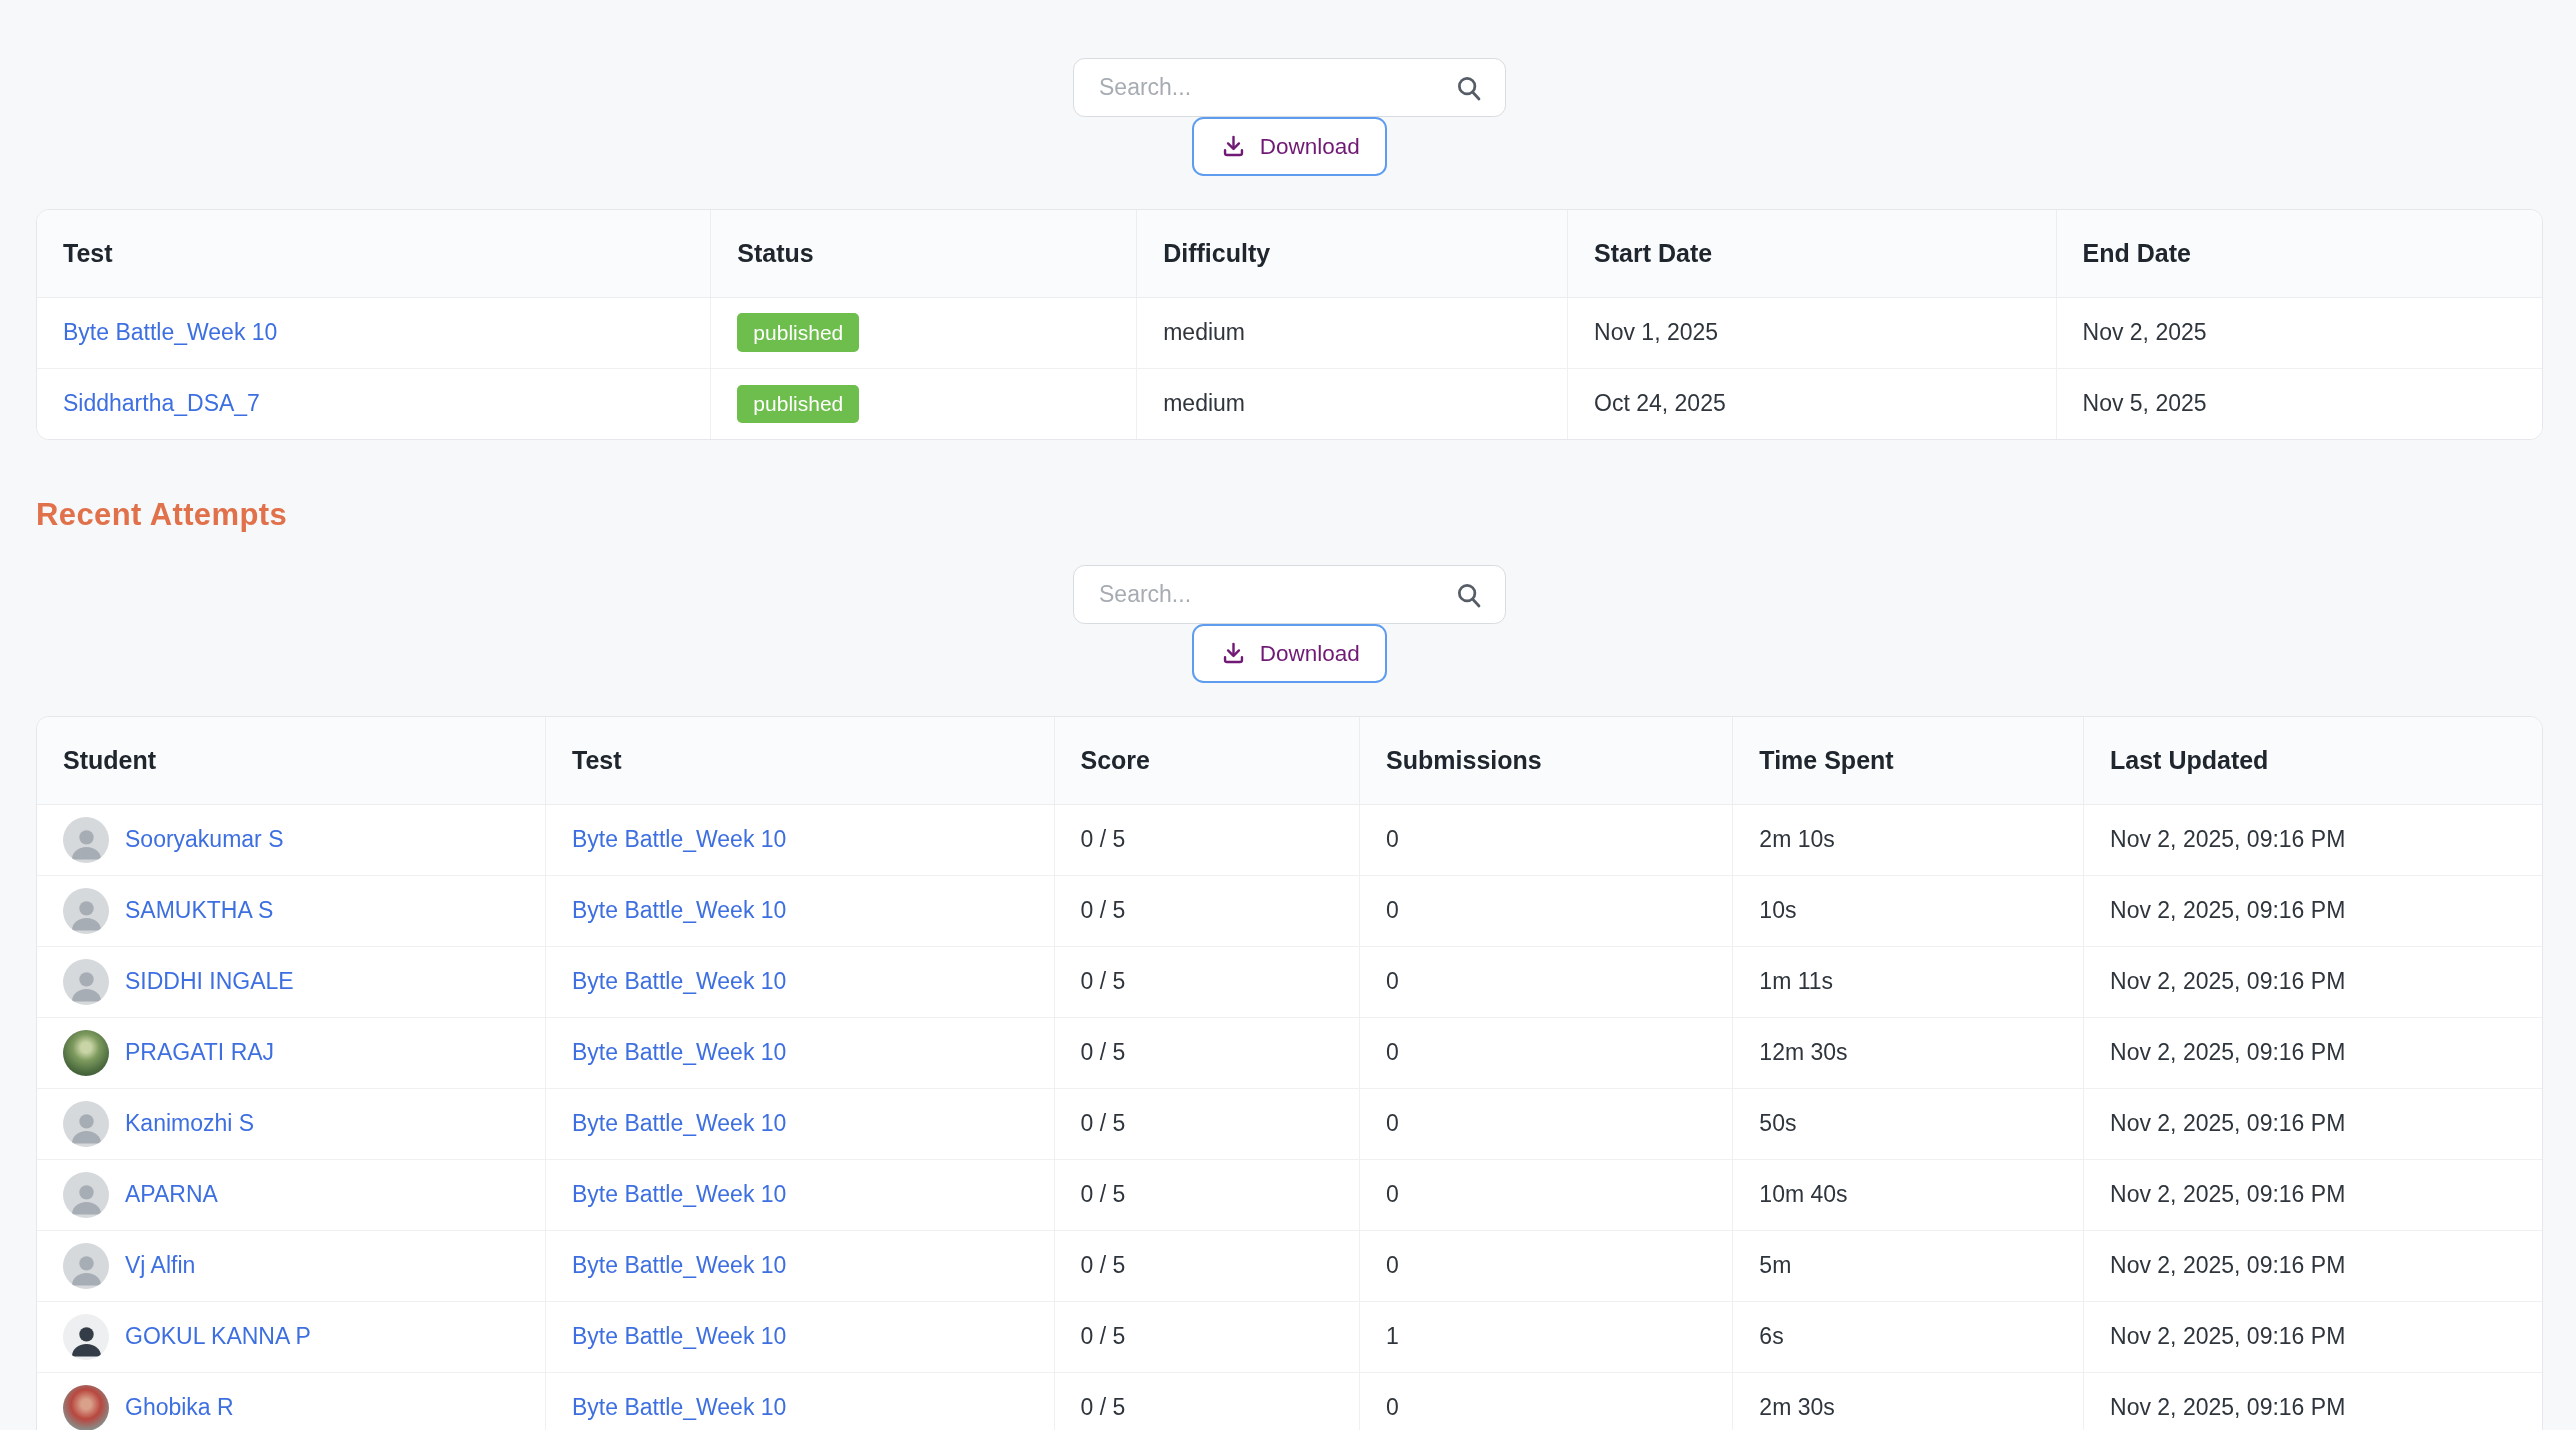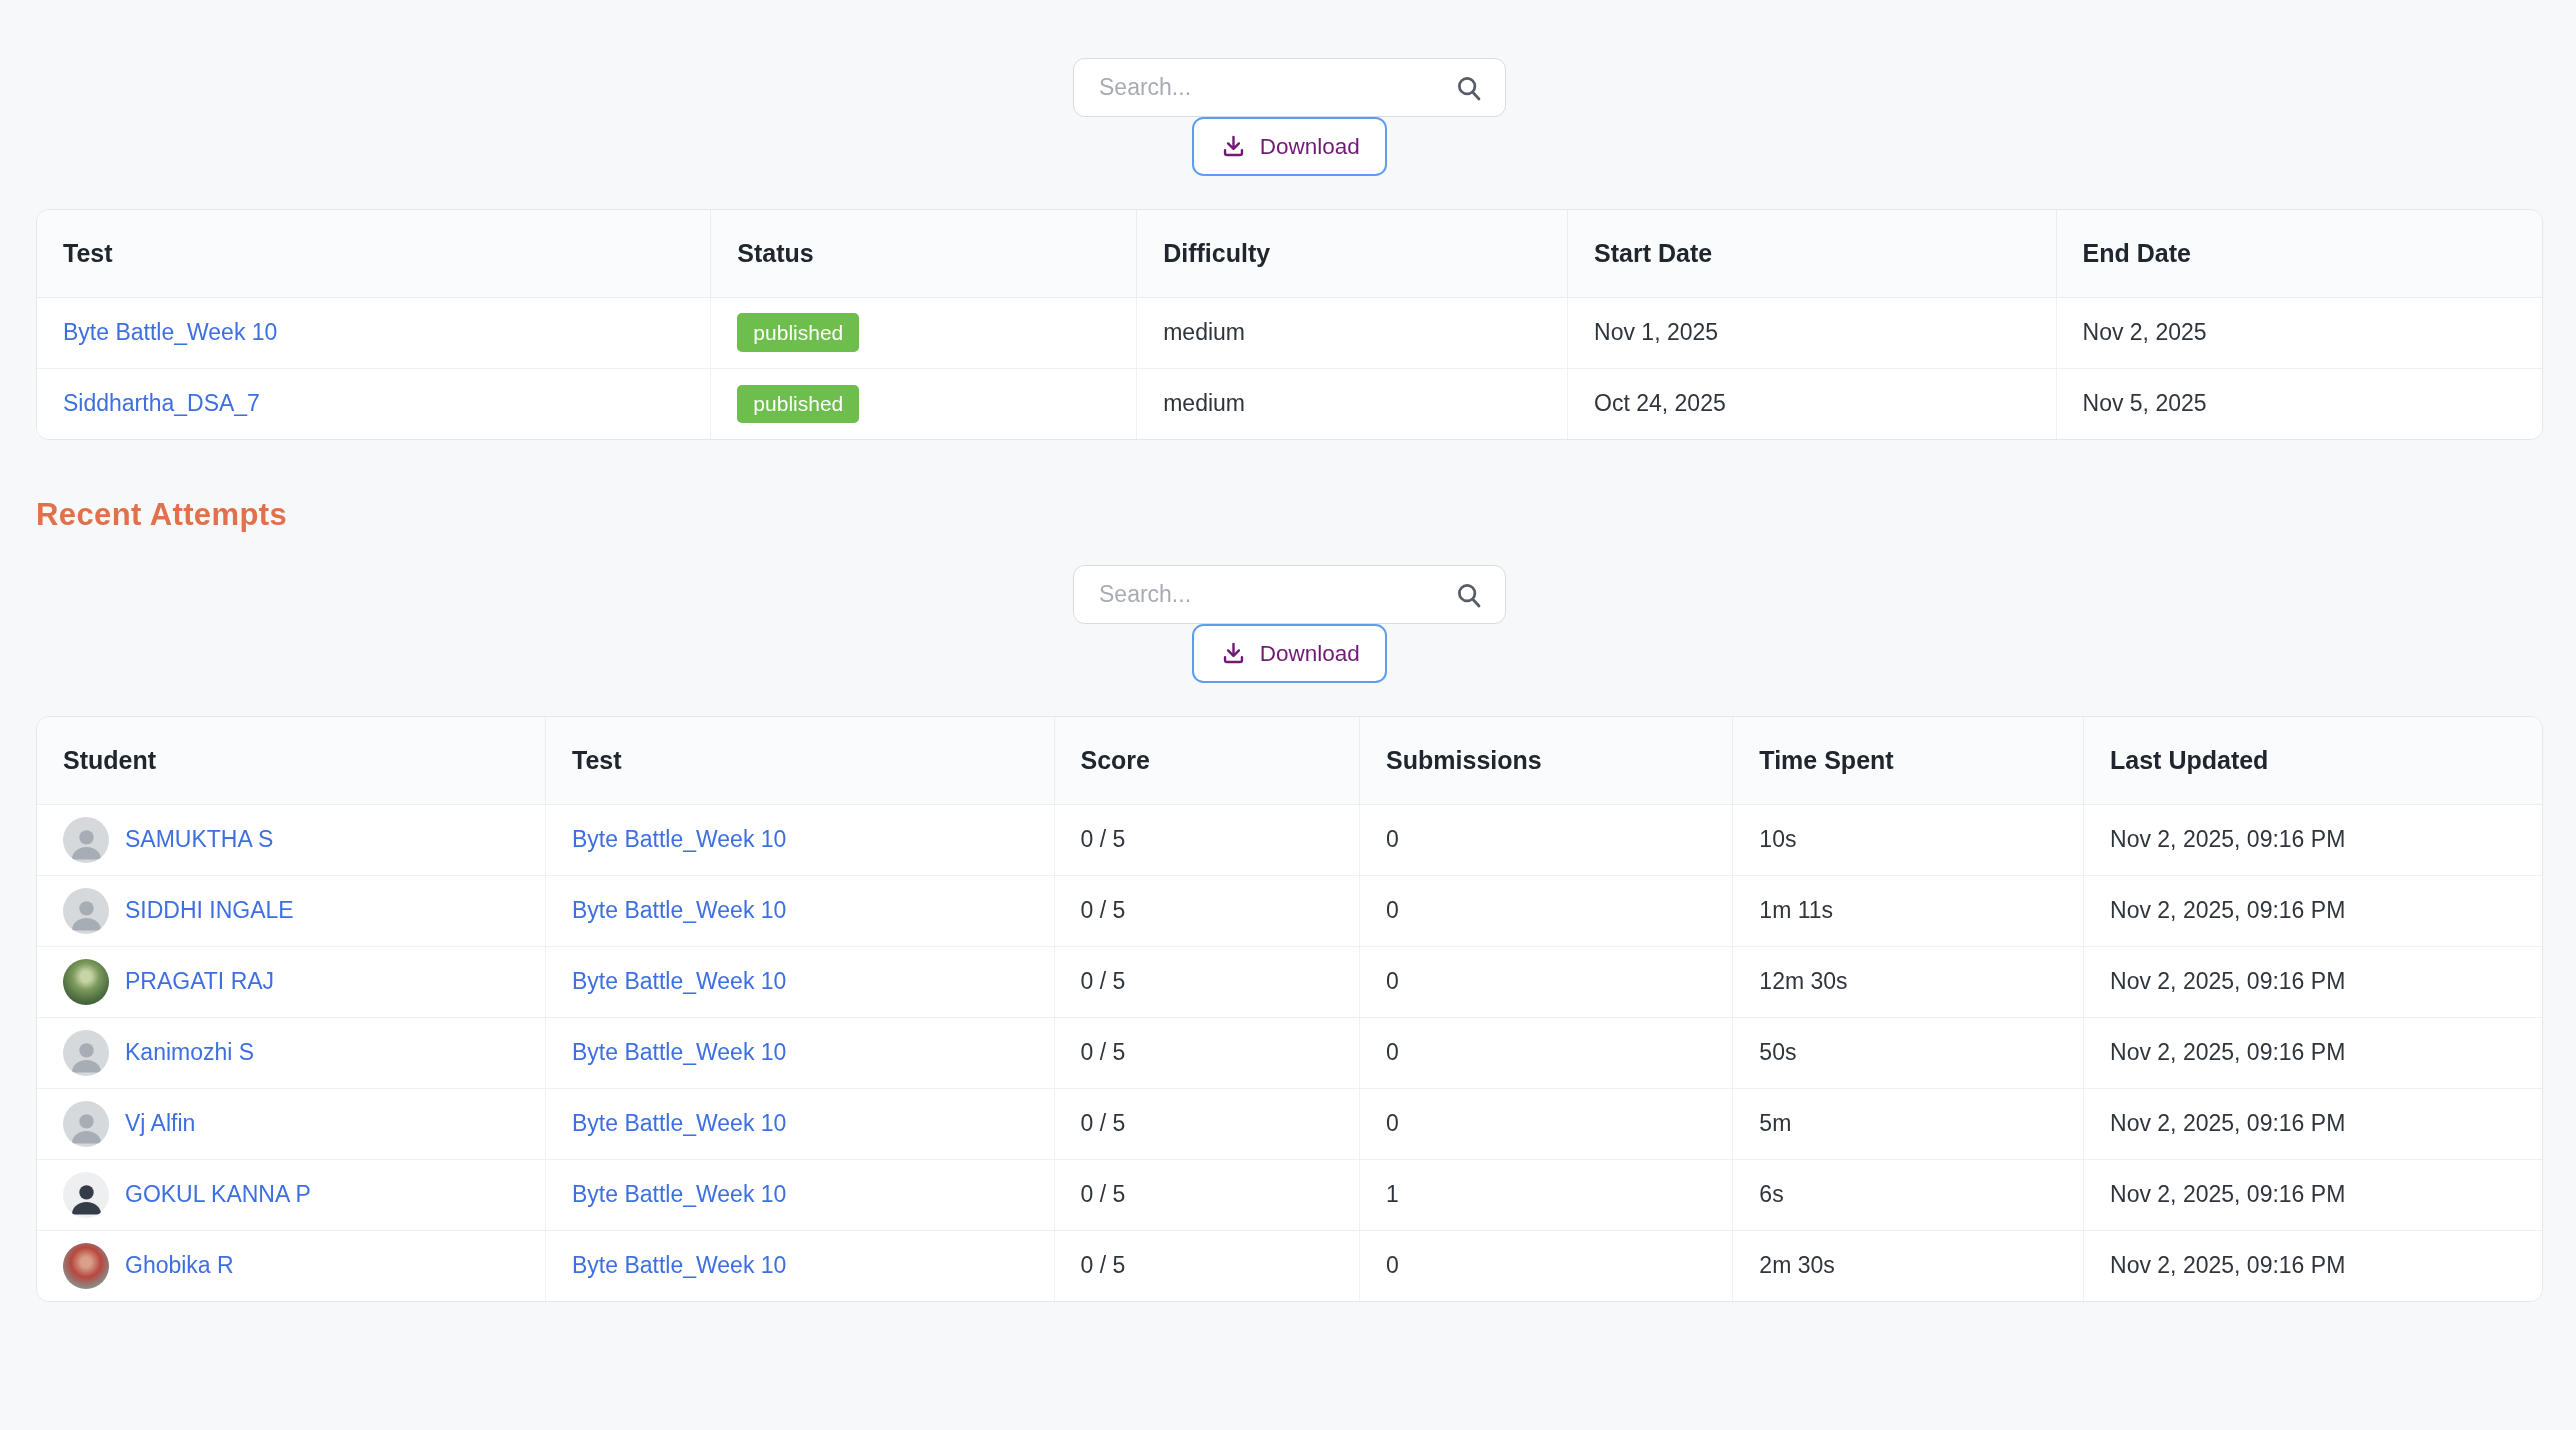--- a/index.html
+++ b/index.html
@@ -255,20 +255,40 @@
           <tr>
             <th>Student</th>
             <th>Test</th>
             <th>Score</th>
             <th>Submissions</th>
             <th>Time Spent</th>
             <th>Last Updated</th>
           </tr>
         </thead>
         <tbody id="attempts-tbody">
+  <tr>
+    <td>
+      <span class="student-cell">
+        <span class="avatar avatar--default">
+          <svg viewBox="0 0 24 24">
+            <circle class="p-fill" cx="12" cy="9" r="4.2"></circle>
+            <path class="p-fill" d="M3.5 22c0-4.4 3.8-7.3 8.5-7.3s8.5 2.9 8.5 7.3z"></path>
+          </svg>
+        </span>
+        <a class="link">Sooryakumar S</a>
+      </span>
+    </td>
+    <td>
+      <a class="link">Byte Battle_Week 10</a>
+    </td>
+    <td>0 / 5</td>
+    <td>0</td>
+    <td>2m 10s</td>
+    <td>Nov 2, 2025, 09:16 PM</td>
+  </tr>
 
   <tr>
     <td>
       <span class="student-cell">
         <span class="avatar avatar--default">
           <svg viewBox="0 0 24 24">
             <circle class="p-fill" cx="12" cy="9" r="4.2"></circle>
             <path class="p-fill" d="M3.5 22c0-4.4 3.8-7.3 8.5-7.3s8.5 2.9 8.5 7.3z"></path>
           </svg>
         </span>
@@ -337,20 +357,40 @@
     </td>
     <td>
       <a class="link">Byte Battle_Week 10</a>
     </td>
     <td>0 / 5</td>
     <td>0</td>
     <td>50s</td>
     <td>Nov 2, 2025, 09:16 PM</td>
   </tr>
 
+  <tr>
+    <td>
+      <span class="student-cell">
+        <span class="avatar avatar--default">
+          <svg viewBox="0 0 24 24">
+            <circle class="p-fill" cx="12" cy="9" r="4.2"></circle>
+            <path class="p-fill" d="M3.5 22c0-4.4 3.8-7.3 8.5-7.3s8.5 2.9 8.5 7.3z"></path>
+          </svg>
+        </span>
+        <a class="link">APARNA</a>
+      </span>
+    </td>
+    <td>
+      <a class="link">Byte Battle_Week 10</a>
+    </td>
+    <td>0 / 5</td>
+    <td>0</td>
+    <td>10m 40s</td>
+    <td>Nov 2, 2025, 09:16 PM</td>
+  </tr>
 
   <tr>
     <td>
       <span class="student-cell">
         <span class="avatar avatar--default">
           <svg viewBox="0 0 24 24">
             <circle class="p-fill" cx="12" cy="9" r="4.2"></circle>
             <path class="p-fill" d="M3.5 22c0-4.4 3.8-7.3 8.5-7.3s8.5 2.9 8.5 7.3z"></path>
           </svg>
         </span>

